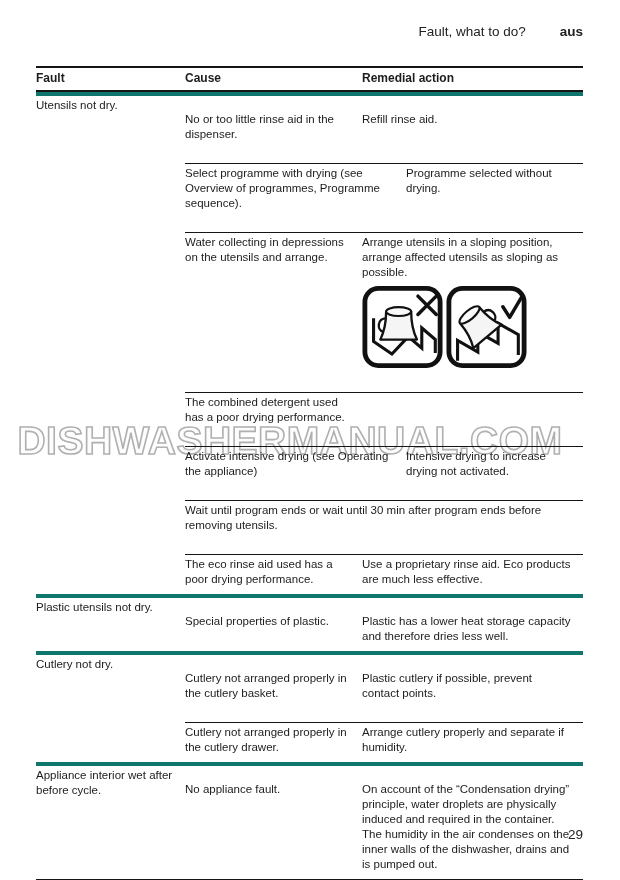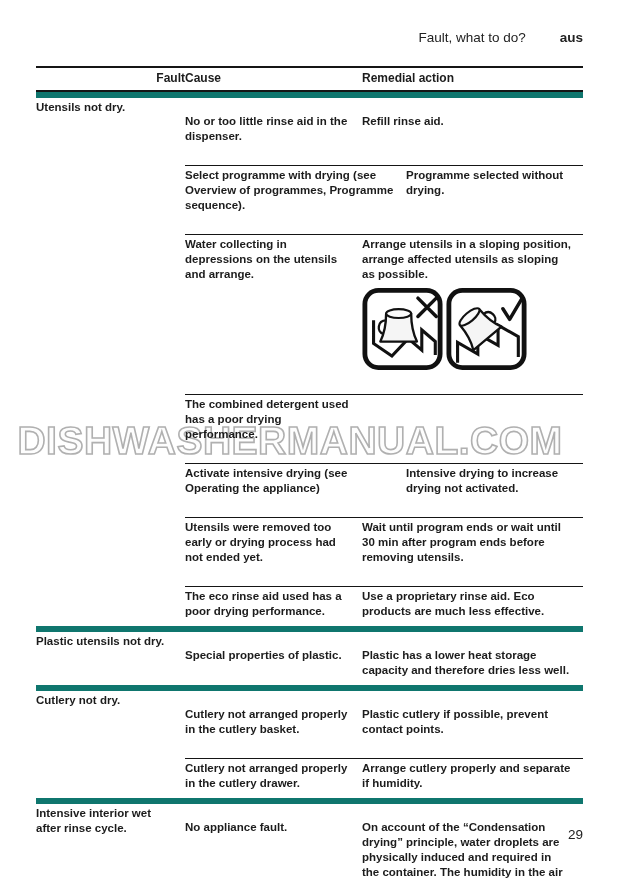--- a/index.html
+++ b/index.html
@@ -10,21 +10,21 @@
     height: 880px;
     background: #ffffff;
     font-family: "Liberation Sans", sans-serif;
     color: #1c1c1c;
     overflow: hidden;
   }
 
   
   .page-header {
     position: absolute;
-    top: 30px;
+    top: 24px;
     right: 37px;
     display: flex;
     align-items: flex-start;
     gap: 34px;
     font-size: 13.5px;
     color: #222;
   }
   .page-header .lang { font-weight: bold; }
 
   
@@ -56,25 +56,25 @@
     line-height: 15px;
   }
   .thead {
     display: flex;
     border-top: 2.5px solid #151515;
     border-bottom: 2.5px solid #151515;
     font-weight: bold;
     font-size: 12px;
     padding: 3px 0 4px 0;
   }
-  .col-fault  { width: 149px; flex: none; text-align: right; }
+  .col-fault  { width: 149px; flex: none; }
   .col-cause  { width: 177px; flex: none; }
   .col-remedy { flex: 1; }
 
-  .group { display: flex; border-top: 6px solid #0f766e; font-weight: bold; }
+  .group { display: flex; border-top: 4px solid #0f766e; }
   .group:first-of-type { border-top: none; }
 
   .cell { padding: 2px 12px 7px 0; }
   .fault-cell { width: 149px; flex: none; }
   .subrows { width: 398px; flex: none; }
   .subrow { display: flex; border-top: 1px solid #151515; margin-top: 14px; }
   .subrow:first-child { border-top: none; }
   .cause-cell  { width: 177px; flex: none; }
   .remedy-cell { flex: 1; }
 
@@ -152,21 +152,20 @@
           </div>
         </div>
         <div class="subrow">
           <div class="cell cause-cell">The combined detergent used has a poor drying performance.</div>
         </div>
         <div class="subrow">
           <div class="cell remedy-cell">Activate intensive drying (see Operating the appliance)</div>
           <div class="cell cause-cell">Intensive drying to increase drying not activated.</div>
         </div>
         <div class="subrow">
-          <div class="cell cause-cell">Utensils were removed too early or drying process had not ended yet.</div>
           <div class="cell remedy-cell">Wait until program ends or wait until 30 min after program ends before removing utensils.</div>
         </div>
         <div class="subrow">
           <div class="cell cause-cell">The eco rinse aid used has a poor drying performance.</div>
           <div class="cell remedy-cell">Use a proprietary rinse aid. Eco products are much less effective.</div>
         </div>
       </div>
     </div>
 
     <div class="group">
@@ -187,21 +186,21 @@
           <div class="cell remedy-cell">Plastic cutlery if possible, prevent contact points.</div>
         </div>
         <div class="subrow">
           <div class="cell cause-cell">Cutlery not arranged properly in the cutlery drawer.</div>
           <div class="cell remedy-cell">Arrange cutlery properly and separate if humidity.</div>
         </div>
       </div>
     </div>
 
     <div class="group">
-      <div class="cell fault-cell">Intensive interior wet after rinse cycle.</div>
+      <div class="cell fault-cell">Appliance interior wet after before cycle.</div>
       <div class="subrows">
         <div class="subrow">
           <div class="cell cause-cell">No appliance fault.</div>
           <div class="cell remedy-cell">On account of the “Condensation drying” principle, water droplets are physically induced and required in the container. The humidity in the air condenses on the inner walls of the dishwasher, drains and is pumped out.</div>
         </div>
       </div>
     </div>
 
   </div>
 

